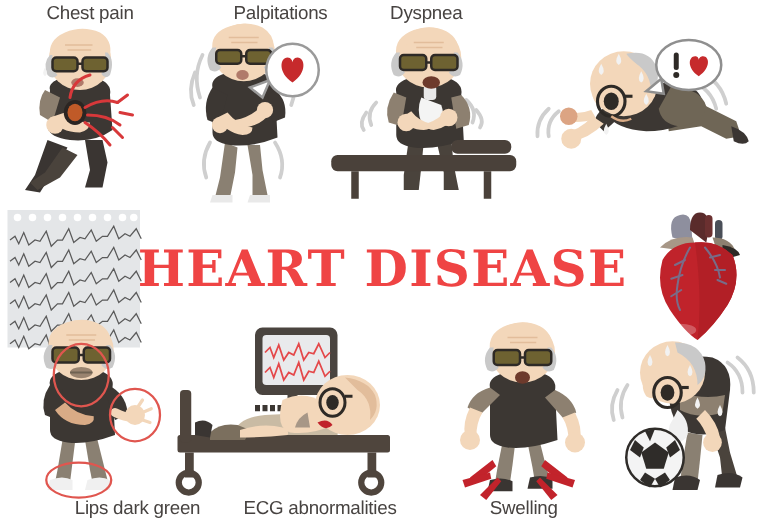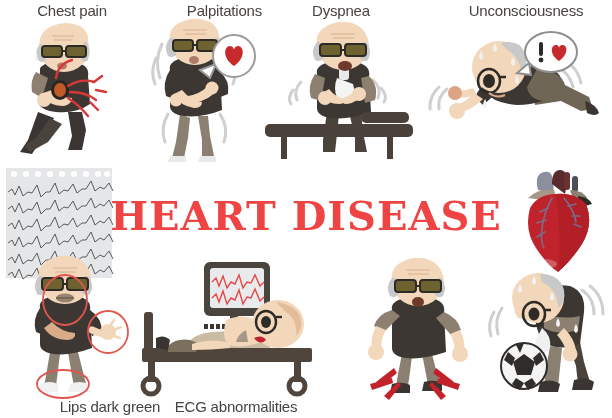--- a/index.html
+++ b/index.html
@@ -22,26 +22,26 @@
   svg{display:block;overflow:visible;}
 </style>
 </head>
 <body>
 
 <div class="stage">
 
   <div class="label" style="left:0;top:2px;width:144px;">Chest pain</div>
   <div class="label" style="left:122px;top:2px;width:140px;text-align:right;">Palpitations</div>
   <div class="label" style="left:271px;top:2px;width:140px;">Dyspnea</div>
-  <div class="label" style="left:440px;top:2px;width:172px;">Unconsciousness</div>
 
   <div class="title">HEART DISEASE</div>
 
   <div class="label" style="left:0;top:398px;width:132px;padding-left:44px;">Lips dark green</div>
-  <div class="label" style="left:156px;top:398px;width:160px;">ECG abnormalities</div>
+  <div class="label" style="left:176px;top:398px;width:160px;">ECG abnormalities</div>
+  <div class="label" style="left:364px;top:398px;width:110px;">Swelling</div>
 
   <div class="panel" style="left:10px;top:20px;width:130px;height:135px;">
     <svg width="130" height="135" viewBox="0 0 130 135">
       <g>
 
         <path d="M28 92 L18 120 L10 132 L22 134 L32 118 L44 98 Z" fill="#3a3532"></path>
 
         <path d="M58 92 L62 116 L58 130 L72 130 L76 110 L72 92 Z" fill="#3a3532"></path>
         <path d="M40 98 L26 118 L14 126 L20 132 L38 122 L52 104 Z" fill="#4a433c"></path>
 

